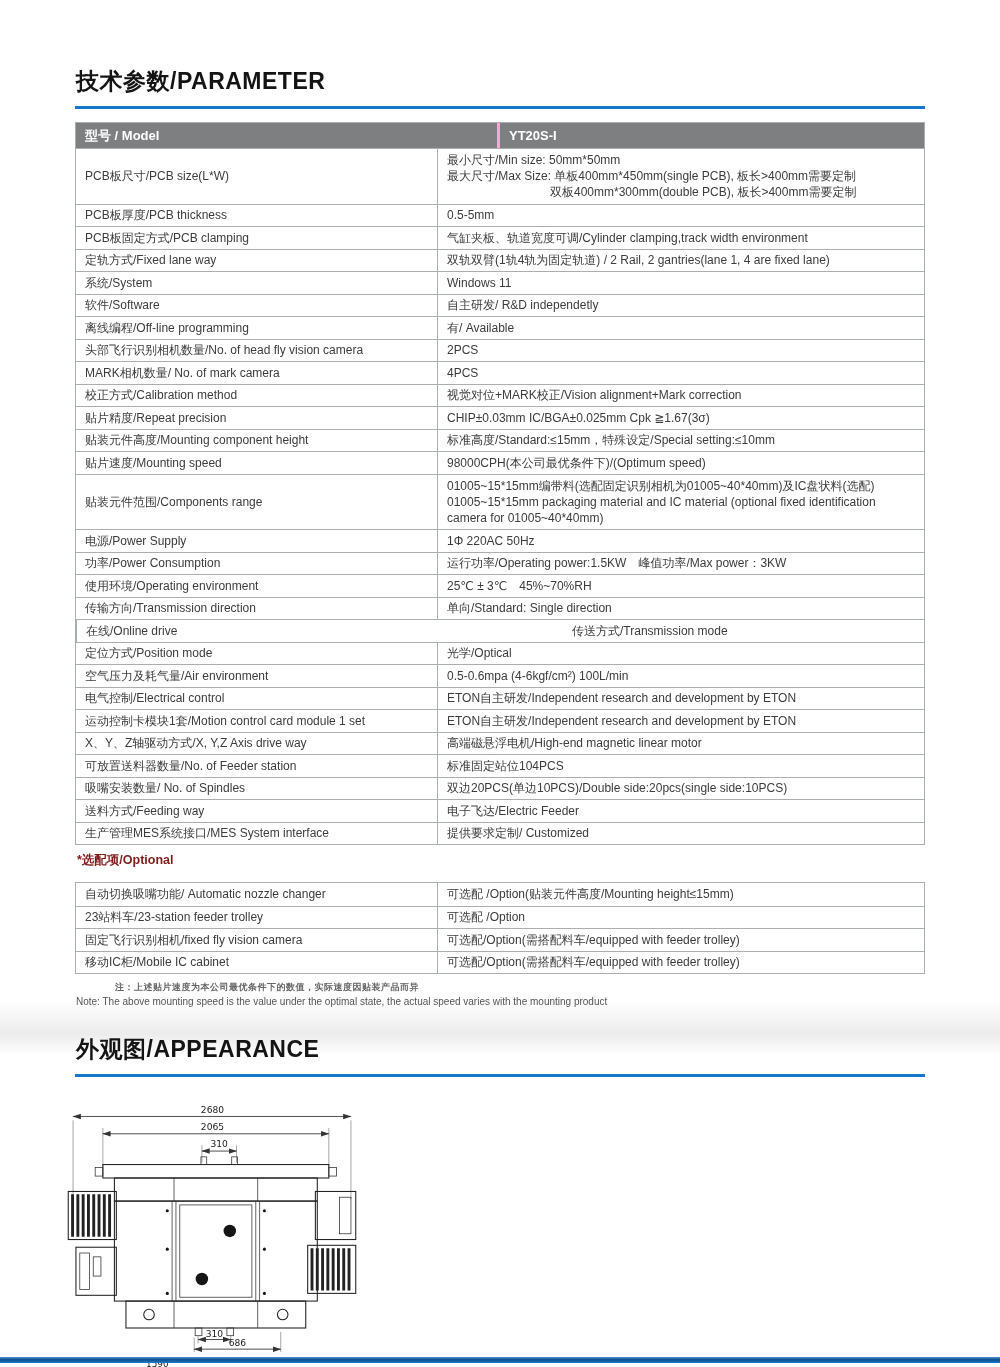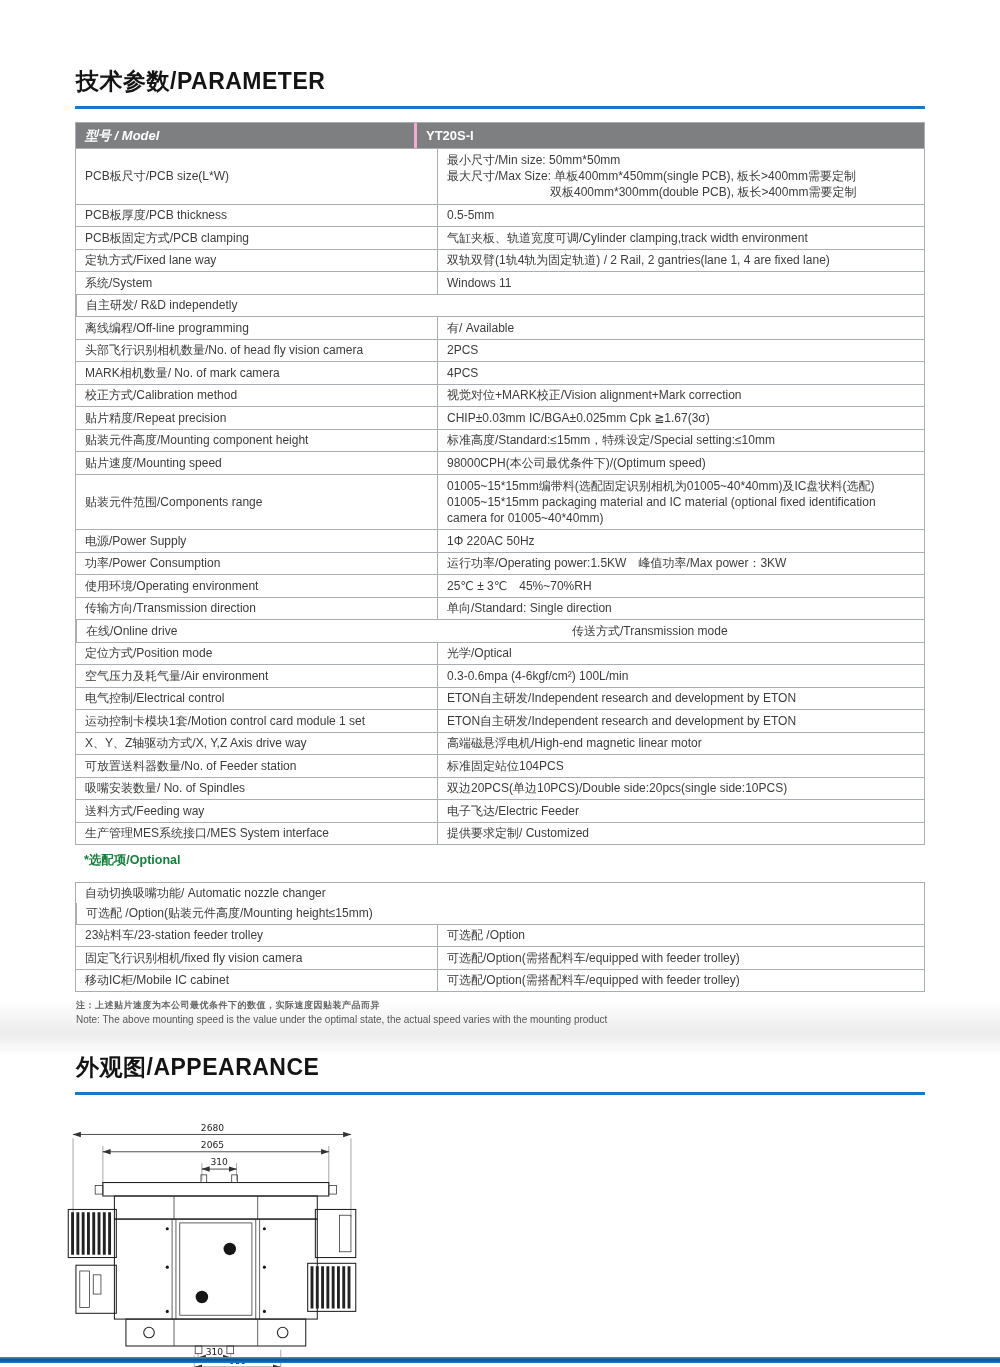--- a/index.html
+++ b/index.html
@@ -11,32 +11,32 @@
   .fade-band { position:absolute; left:0; top:1000px; width:100%; height:56px;
     background:linear-gradient(180deg,#ffffff 0%,#ececec 60%,#ffffff 100%); }
   .content { position:relative; padding:66px 75px 0; }
   .sec-title {
     font-size:23px; font-weight:800; color:#141414; letter-spacing:.5px;
     padding:0 0 9px 1px; border-bottom:3px solid #1578cd;
   }
   .ptable { margin-top:13px; border:1px solid #a9aeb2; font-size:12px; color:#3c3c3c; }
   .thead { display:flex; background:#7d7f80; color:#fff; font-weight:bold; font-size:13px; height:25px; }
   .thead .th { display:flex; align-items:center; padding:0 9px; }
-  .thead .th.l { width:338px; flex:none;font-style:italic; }
+  .thead .th.l { width:421px; flex:none; }
   .thead .th.v { flex:1; border-left:3px solid #f9a8d4; }
   .tr { display:flex; border-top:1px solid #a9aeb2; min-height:22.5px; align-items:stretch; }
-  .tr:first-child { border-top:none;flex-direction:column; }
+  .tr:first-child { border-top:none; }
   .td { padding:2px 9px; display:flex; align-items:center; line-height:1.35; }
   .td.label { width:361px; flex:none; }
   .td.value { flex:1; border-left:1px solid #a9aeb2; }
   .td.multi { flex-direction:column; align-items:flex-start; justify-content:center; padding:3px 9px; }
   .indent-cont { padding-left:103px; }
-  .opt-label { margin:7px 0 3px 9px; font-size:12.5px; color:#15803d; font-weight:bold; }
+  .opt-label { margin:7px 0 3px 2px; font-size:12.5px; color:#7f1d1d; font-weight:bold; }
   .note { margin-top:7px; padding-left:1px; }
-  .note-zh { font-size:9px; color:#666; font-weight:bold; letter-spacing:.5px; }
+  .note-zh { font-size:9px; color:#666; font-weight:bold; letter-spacing:.5px;margin-left:39px; }
   .note-en { font-size:10px; color:#555; margin-top:2px; }
   .appearance-title { margin-top:27px; }
   .drawings { display:flex; justify-content:space-between; align-items:flex-start; margin:26px -18px 0;flex-direction:column; }
   svg { display:block; }
   .oln  { stroke:#222; stroke-width:1.1; fill:none; }
   .iln  { stroke:#333; stroke-width:0.8; fill:none; }
   .dim  { stroke:#333; stroke-width:0.9; fill:none; }
   .ext  { stroke:#666; stroke-width:0.6; fill:none; }
   .blk  { fill:#161616; stroke:none; }
   .stripe { stroke:#222; fill:none; }
@@ -78,20 +78,21 @@
     </div>
     <div class="tr">
       <div class="td label">定轨方式/Fixed lane way</div>
       <div class="td value">双轨双臂(1轨4轨为固定轨道) / 2 Rail, 2 gantries(lane 1, 4 are fixed lane)</div>
     </div>
     <div class="tr">
       <div class="td label">系统/System</div>
       <div class="td value">Windows 11</div>
     </div>
     <div class="tr">
+      <div class="td label">软件/Software</div>
       <div class="td value">自主研发/ R&amp;D independetly</div>
     </div>
     <div class="tr">
       <div class="td label">离线编程/Off-line programming</div>
       <div class="td value">有/ Available</div>
     </div>
     <div class="tr">
       <div class="td label">头部飞行识别相机数量/No. of head fly vision camera</div>
       <div class="td value">2PCS</div>
     </div>
@@ -141,21 +142,21 @@
     <div class="tr">
       <div class="td value">在线/Online drive</div>
       <div class="td label">传送方式/Transmission mode</div>
     </div>
     <div class="tr">
       <div class="td label">定位方式/Position mode</div>
       <div class="td value">光学/Optical</div>
     </div>
     <div class="tr">
       <div class="td label">空气压力及耗气量/Air environment</div>
-      <div class="td value">0.3-0.6mpa (4-6kgf/cm²)  100L/min</div>
+      <div class="td value">0.5-0.6mpa (4-6kgf/cm²)  100L/min</div>
     </div>
     <div class="tr">
       <div class="td label">电气控制/Electrical control</div>
       <div class="td value">ETON自主研发/Independent research and development by ETON</div>
     </div>
     <div class="tr">
       <div class="td label">运动控制卡模块1套/Motion control card module 1 set</div>
       <div class="td value">ETON自主研发/Independent research and development by ETON</div>
     </div>
     <div class="tr">

